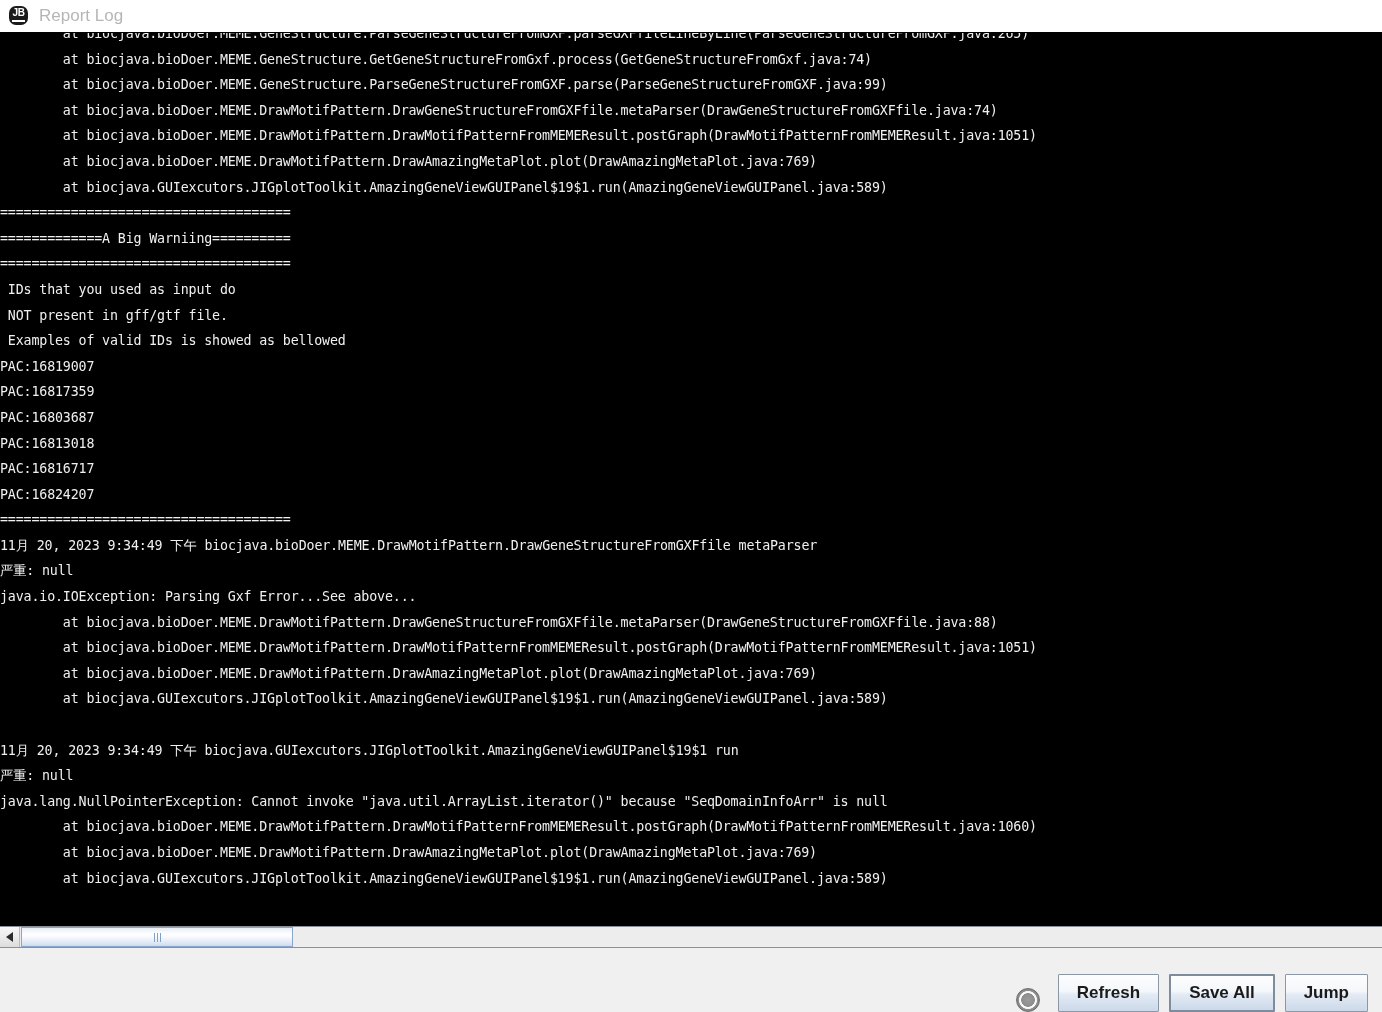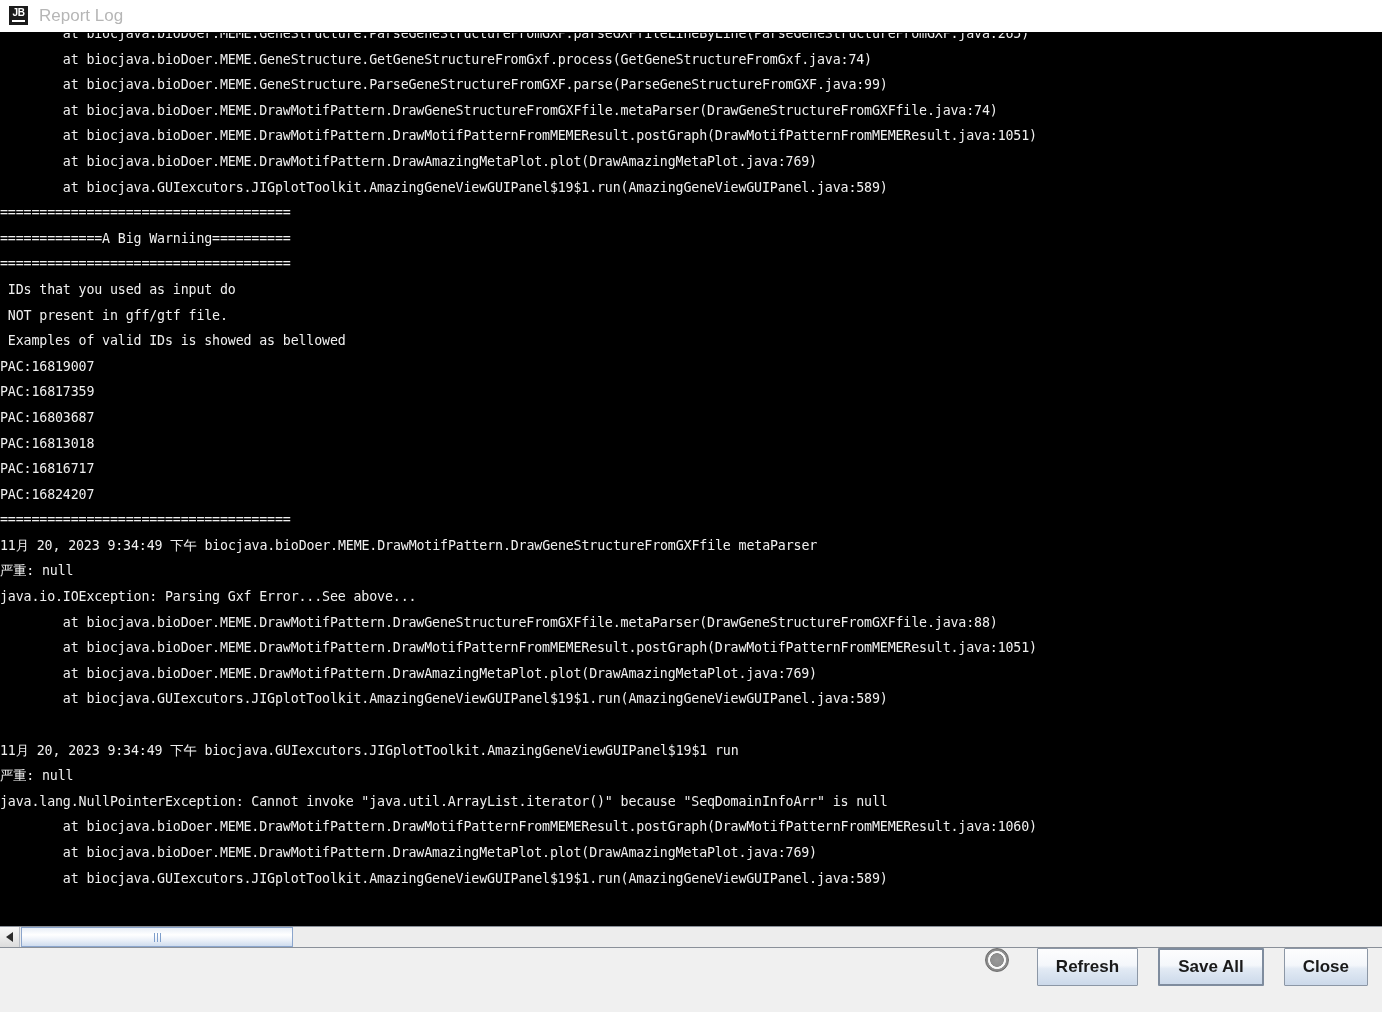--- a/index.html
+++ b/index.html
@@ -28,20 +28,21 @@
     align-items: center;
     padding-left: 9px;
     border-bottom: 1px solid #ffffff;
   }
   .jb-logo {
     width: 19px; height: 19px;
     background: #1b1b1b;
     position: relative;
     margin-right: 11px;
     flex: 0 0 auto;
+    border-radius: 7px;
   }
   .jb-logo .jb-txt {
     position: absolute;
     top: 1px; left: 0; right: 0;
     text-align: center;
     color: #ffffff;
     font-size: 10px;
     font-weight: bold;
     font-family: "Liberation Sans", sans-serif;
     line-height: 11px;
@@ -135,24 +136,24 @@
     height: 9px;
     background: #7e9ecb;
   }
 
   
   .buttonbar {
     height: 64px;
     min-height: 64px;
     background: #f0f0f0;
     display: flex;
-    align-items: flex-start;
+    align-items: flex-end;
     justify-content: flex-end;
     padding-right: 14px;
-    gap: 20px;
+    gap: 10px;
   }
   .status-led {
     width: 24px; height: 24px;
     border-radius: 50%;
     background: radial-gradient(circle at 50% 50%, #9a9a9a 0%, #8e8e8e 42%, #ffffff 46%, #f2f2f2 56%, #8d8d8d 60%, #7d7d7d 100%);
     border: 1px solid #6d6d6d;
     margin-right: 8px;
     flex: 0 0 auto;
   }
   .btn {
@@ -209,16 +210,16 @@
             <i></i>
           </div>
       </div>
     </div>
   </div>
 
   <div class="buttonbar" id="buttonbar">
     <div class="status-led"></div>
   <div class="btn">Refresh</div>
       <div class="btn focused">Save All</div>
-      <div class="btn">Close</div>
+      <div class="btn">Jump</div>
     </div>
 
 </div>
 
 </body></html>

